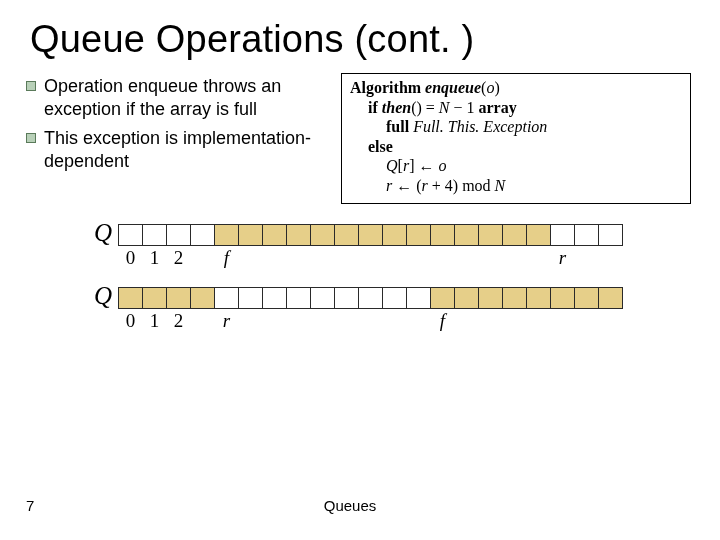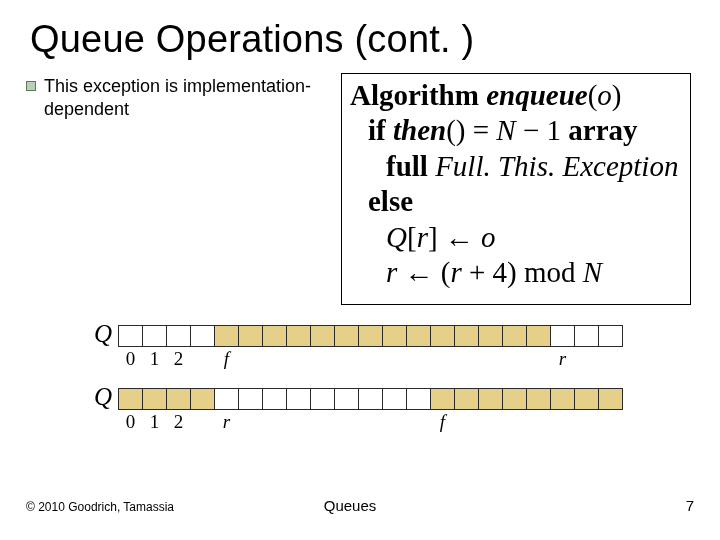--- a/index.html
+++ b/index.html
@@ -40,23 +40,23 @@
   .bullet-box {
     width: 10px; height: 10px;
     border: 1px solid #5a7a5a;
     background: #b8d0b8;
     flex: none;
     margin-top: 6px;
   }
   .algo {
     border: 1px solid #000;
     font-family: "Times New Roman", Times, serif;
-    font-size: 29px;
+    font-size: 16px;
     line-height: 1.22;
-    padding: 4px 8px 14px 8px;
+    padding: 4px 8px 8px 8px;
     width: 350px;
   }
   .algo .bold { font-weight: bold; }
   .algo .ital { font-style: italic; }
   .algo .bolditl { font-weight: bold; font-style: italic; }
   .algo .indent1 { padding-left: 18px; display: block; }
   .algo .indent2 { padding-left: 36px; display: block; }
   .algo .arrow { font-family: Arial, sans-serif; }
 
   .diagram {
@@ -128,20 +128,24 @@
 <body>
 
 <div class="slide">
 
   <h1 class="title">Queue Operations (cont. )</h1>
 
   <div class="columns">
     <div class="left">
       <div class="bullet-row">
         <div class="bullet-box"></div>
+        <div>Operation enqueue throws an exception if the array is full</div>
+      </div>
+      <div class="bullet-row">
+        <div class="bullet-box"></div>
         <div>This exception is implementation-dependent</div>
       </div>
     </div>
 
     <div class="algo">
       <div>
         <span class="bold">Algorithm</span>
         <span> </span>
         <span class="bolditl">enqueue</span><span>(</span><span class="ital">o</span><span>)</span>
       </div>
@@ -260,18 +264,17 @@
       <div class="idxcell"></div>
       <div class="idxcell"></div>
       <div class="idxcell"></div>
       <div class="idxcell"></div>
       <div class="idxcell"></div>
       <div class="idxcell"></div>
     </div>
   </div>
 
   <div class="footer">
-    <div class="copyright">© 2010 Goodrich, Tamassia</div>
     <div class="center"><span>Queues</span></div>
     <div class="pagenum">7</div>
   </div>
 
 </div>
 
 </body></html>

